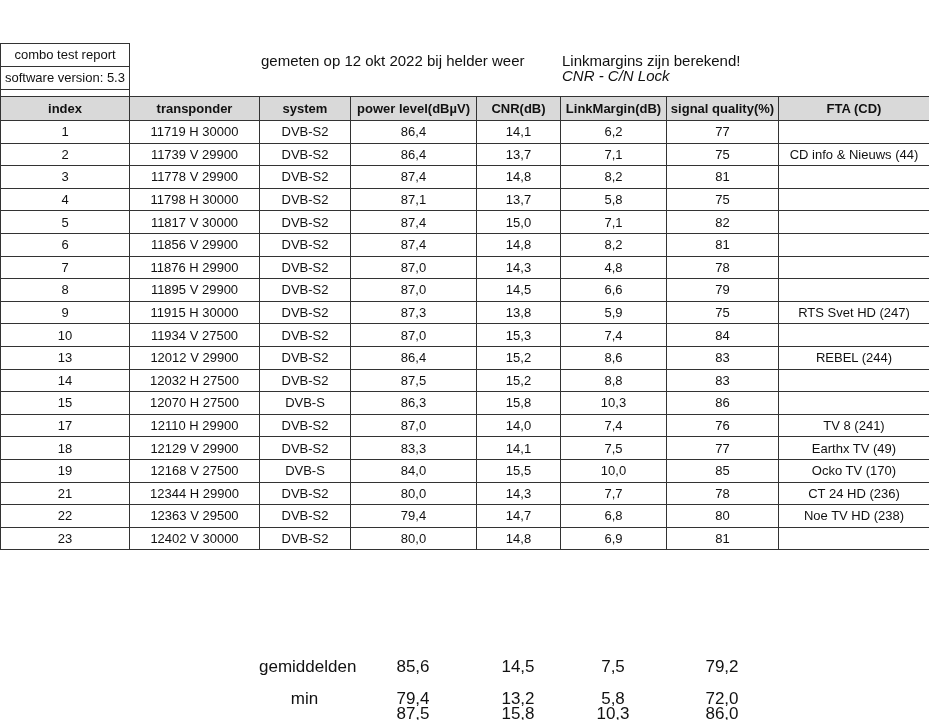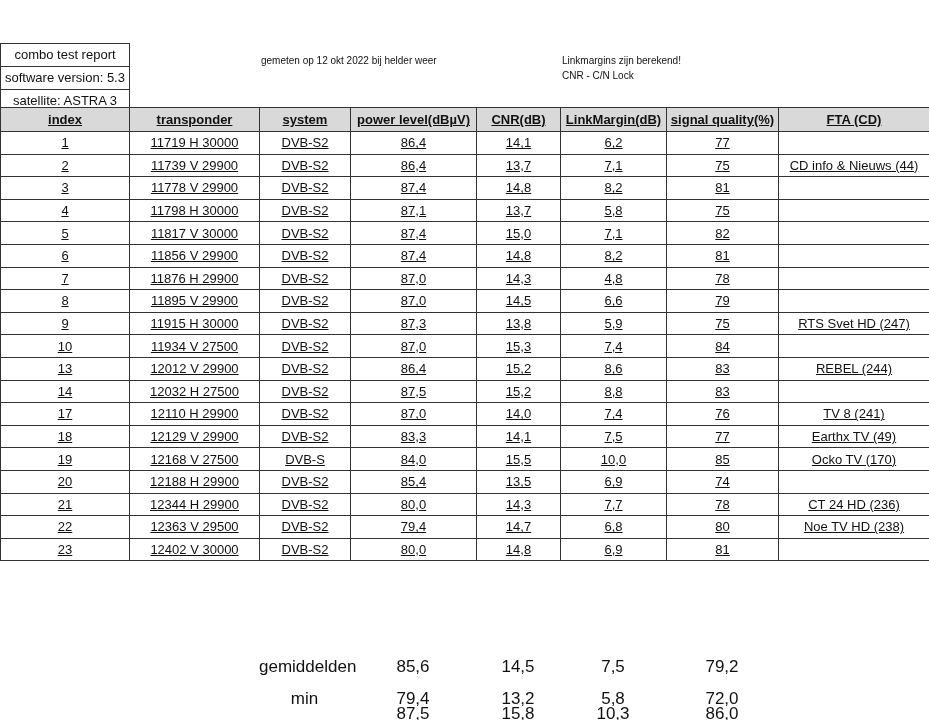--- a/index.html
+++ b/index.html
@@ -1,39 +1,39 @@
 <!DOCTYPE html>
 <html><head>
 <meta charset="utf-8">
 <style>
   html, body { margin:0; padding:0; background:#ffffff; }
   body { width:929px; height:720px; position:relative; overflow:hidden;
          font-family:"Liberation Sans", sans-serif; font-size:13px; color:#111; }
   .infobox { position:absolute; left:0; top:0; width:128px; border:1px solid #333;margin-top:43px; }
   .infobox div { height:22px; line-height:22px; text-align:center; border-bottom:1px solid #333; white-space:nowrap; font-size:13px; }
   .infobox div:last-child { border-bottom:none; }
-  .note { position:absolute; white-space:nowrap; font-size:10px; line-height:15px; }
-  table.report { position:absolute; left:0; top:107px; border-collapse:collapse; table-layout:fixed; width:929px;text-decoration:underline; }
+  .note { position:absolute; white-space:nowrap; font-size:15px; line-height:15px; }
+  table.report { position:absolute; left:0; top:96px; border-collapse:collapse; table-layout:fixed; width:929px; }
   table.report th, table.report td { border:1px solid #333; height:21.6px; padding:0; text-align:center; white-space:nowrap; font-size:13px; }
   table.report th { background:#d9d9d9; font-weight:bold; height:23px; }
   .summary { position:absolute; left:0; width:929px; height:15px; font-size:17px; }
   .summary span { position:absolute; top:0; text-align:center; }
 </style>
 </head>
 <body>
 
 <div class="infobox">
   <div>combo test report</div>
   <div>software version: 5.3</div>
   <div>satellite: ASTRA 3</div>
 </div>
 
 <div class="note" style="left:261px; top:53px;">gemeten op 12 okt 2022 bij helder weer</div>
 <div class="note" style="left:562px; top:53px;">Linkmargins zijn berekend!</div>
-<div class="note" style="left:562px; top:68px;">CNR - C/N Lock</div>
+<div class="note" style="left:562px; top:68px;font-style:italic;">CNR - C/N Lock</div>
 
 <table class="report">
   <colgroup>
     <col style="width:129px">
       <col style="width:130px">
       <col style="width:91px">
       <col style="width:126px">
     <col style="width:84px">
       <col style="width:106px">
       <col style="width:112px">
@@ -166,20 +166,30 @@
         <td>14</td>
         <td>12032 H  27500</td>
         <td>DVB-S2</td>
         <td>87,5</td>
         <td>15,2</td>
         <td>8,8</td>
         <td>83</td>
         <td></td>
       </tr>
       <tr>
+        <td>15</td>
+        <td>12070 H  27500</td>
+        <td>DVB-S</td>
+        <td>86,3</td>
+        <td>15,8</td>
+        <td>10,3</td>
+        <td>86</td>
+        <td></td>
+      </tr>
+      <tr>
         <td>17</td>
         <td>12110 H  29900</td>
         <td>DVB-S2</td>
         <td>87,0</td>
         <td>14,0</td>
         <td>7,4</td>
         <td>76</td>
         <td>TV 8 (241)</td>
       </tr>
       <tr>
@@ -196,30 +206,20 @@
         <td>19</td>
         <td>12168 V 27500</td>
         <td>DVB-S</td>
         <td>84,0</td>
         <td>15,5</td>
         <td>10,0</td>
         <td>85</td>
         <td>Ocko TV (170)</td>
       </tr>
       <tr>
-        <td>20</td>
-        <td>12188 H  29900</td>
-        <td>DVB-S2</td>
-        <td>85,4</td>
-        <td>13,5</td>
-        <td>6,9</td>
-        <td>74</td>
-        <td></td>
-      </tr>
-      <tr>
         <td>21</td>
         <td>12344 H  29900</td>
         <td>DVB-S2</td>
         <td>80,0</td>
         <td>14,3</td>
         <td>7,7</td>
         <td>78</td>
         <td>CT 24 HD (236)</td>
       </tr>
       <tr>

